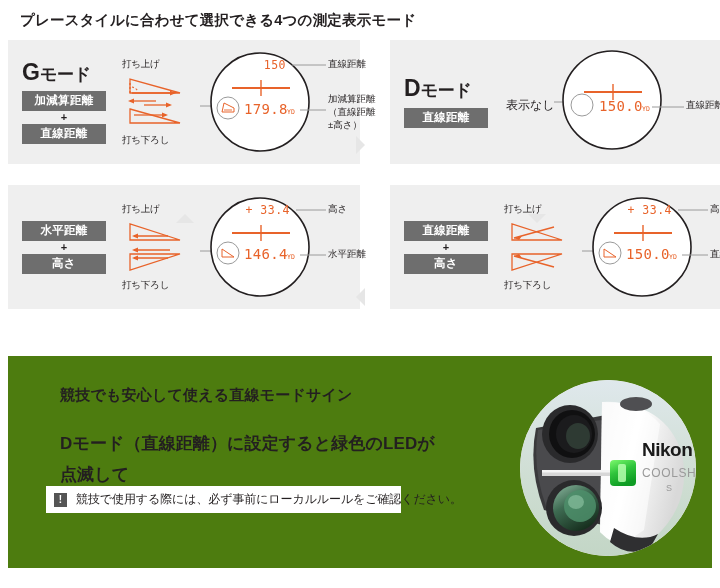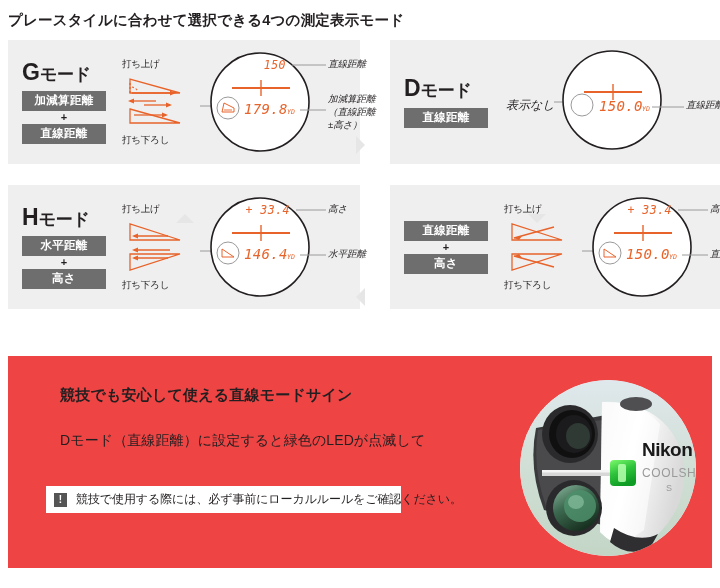--- a/index.html
+++ b/index.html
@@ -12,21 +12,21 @@
     color: #231f20;
     overflow: hidden;
     position: relative;
   }
 
   
   .page-title {
     font-size: 14.5px;
     font-weight: bold;
     letter-spacing: 0.2px;
-    padding: 12px 0 0 8px;
+    padding: 12px 0 0 20px;
     line-height: 1.2;
   }
 
   
   .mode-grid {
     position: relative;
     margin-top: 11px;
     padding: 0 8px;
     display: grid;
     grid-template-columns: 352px 352px;
@@ -97,21 +97,20 @@
     white-space: nowrap;
     letter-spacing: -0.2px;
   }
   .slope-art { margin: 2px 0; }
 
   
   .scope-wrap {
     position: relative;
     flex: 1 1 auto;
     height: 100%;
-    font-style: italic;
   }
   .scope-svg { position: absolute; left: 0; top: 0; }
 
   .connector {
     position: absolute;
     width: 0; height: 0;
   }
   .tri-up {
     border-left: 9px solid transparent;
     border-right: 9px solid transparent;
@@ -133,34 +132,35 @@
     border-left: 9px solid #e6e6e6;
   }
 
   
   .led-section {
     position: absolute;
     left: 8px;
     top: 356px;
     width: 704px;
     height: 212px;
-    background: #ef4444;
+    background: #4d7c0f;
     overflow: hidden;
   }
   .led-text { position: absolute; left: 52px; top: 30px; width: 390px; }
   .led-title {
     font-size: 15px;
     font-weight: bold;
     letter-spacing: 0.2px;
     margin-bottom: 23px;
   }
   .led-body {
-    font-size: 14px;
+    font-size: 17px;
     line-height: 1.85;
     letter-spacing: 0.1px;
+    font-weight: bold;
   }
   .led-note {
     position: absolute;
     left: 38px;
     top: 130px;
     width: 355px;
     height: 27px;
     background: #ffffff;
     display: flex;
     align-items: center;
@@ -281,23 +281,20 @@
         <text x="97" y="71" font-family="'DejaVu Sans Mono',monospace" font-size="14" fill="#e8632a" letter-spacing="0.3">150.0</text>
         <text x="140" y="71" font-family="'DejaVu Sans Mono',monospace" font-size="6.5" fill="#e8632a">YD</text>
         <line x1="150" y1="67" x2="182" y2="67" stroke="#9a9a9a" stroke-width="1"></line>
       </svg>
       <div style="position:absolute;left:184px;top:59px;font-size:9.5px;white-space:nowrap;">直線距離</div>
     </div>
   </div>
 
   <div class="mode-panel">
     <div class="panel-left">
-      <div class="mode-name">
-        <span class="letter">H</span><span>モード</span>
-      </div>
       <div class="badge">水平距離</div>
       <div class="badge-plus">+</div>
       <div class="badge">高さ</div>
     </div>
 
     <div class="slope-block">
       <div class="slope-label">打ち上げ</div>
       <svg class="slope-art" width="74" height="58" viewBox="0 0 74 58">
         <path d="M8 24 L58 24 L8 8 Z" fill="none" stroke="#e8632a" stroke-width="1.3"></path>
         <line x1="12" y1="20" x2="46" y2="20" stroke="#e8632a" stroke-width="1.3"></line>

